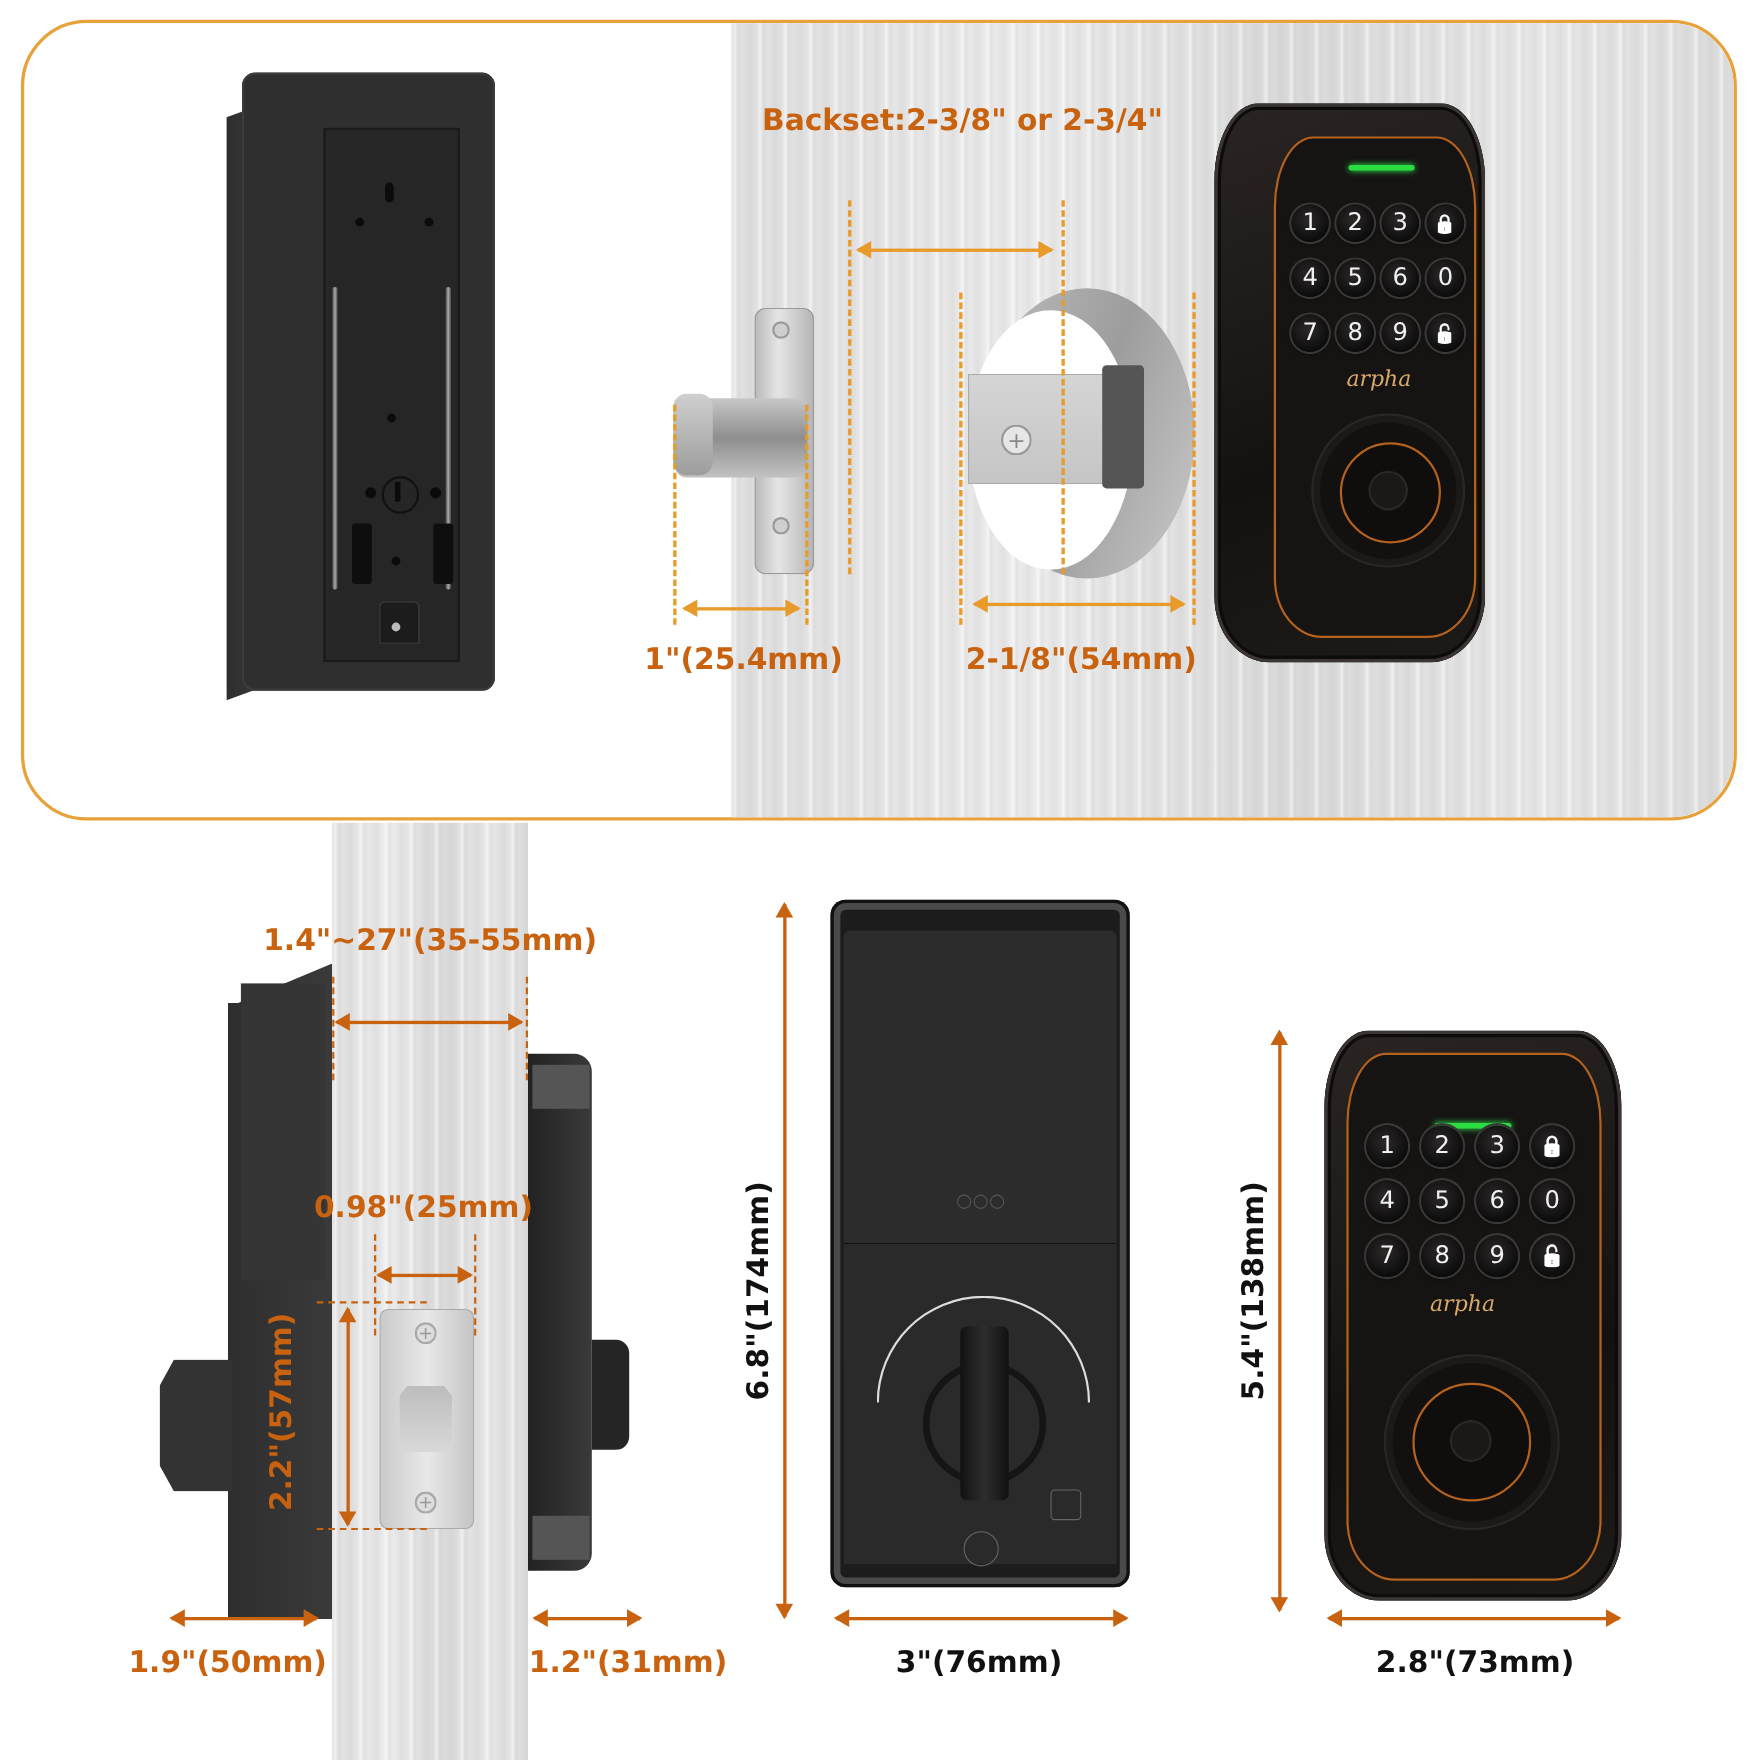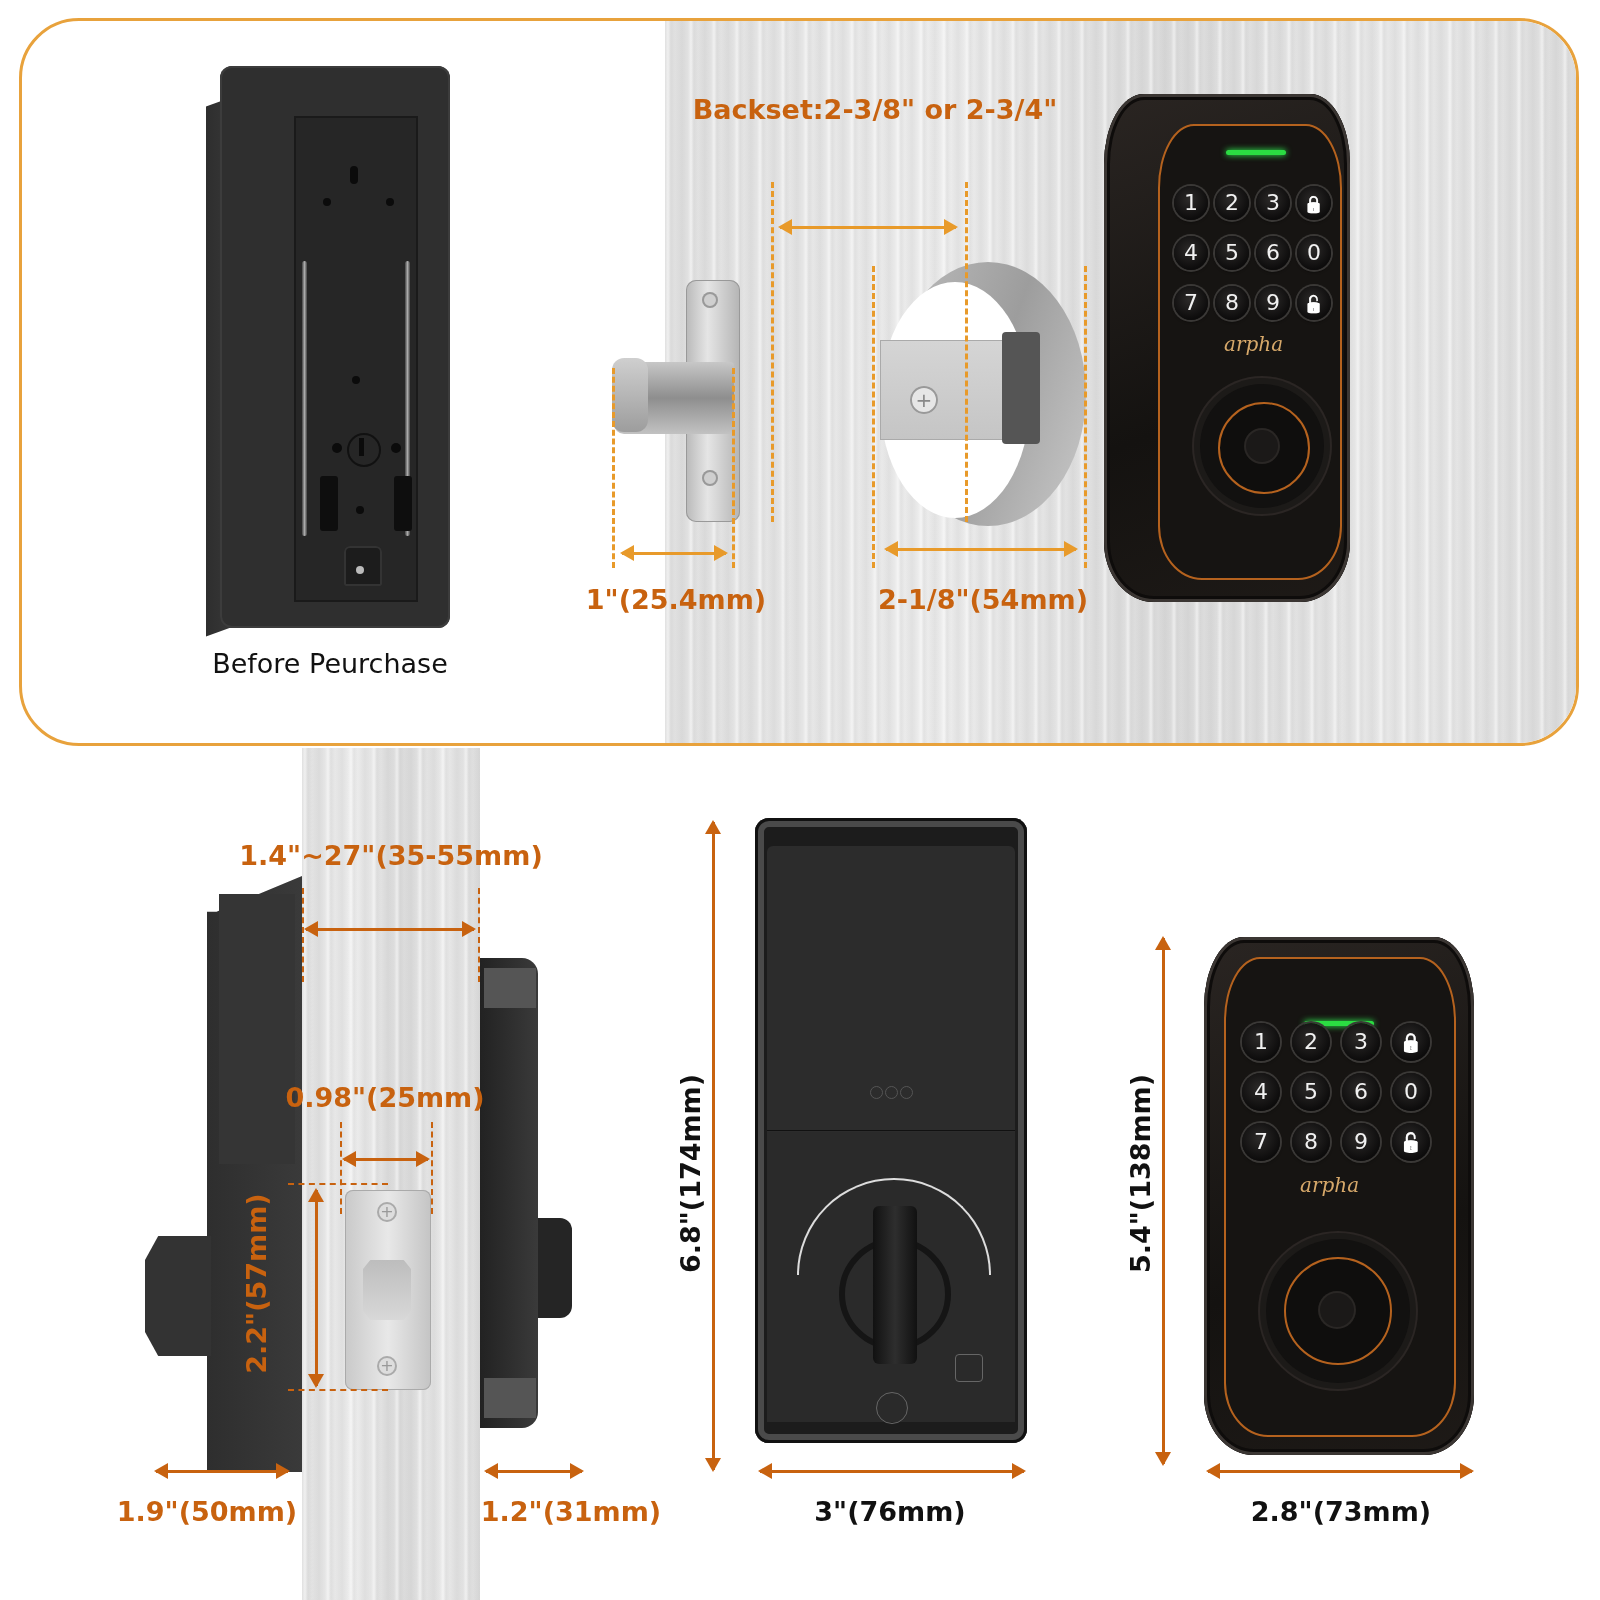--- a/index.html
+++ b/index.html
@@ -57,21 +57,20 @@
   <div class="abs" style="left:141px;top:367px;width:30px;height:30px;border-radius:50%;border:2px solid #111;"></div>
   <div class="abs" style="left:153px;top:372px;width:5px;height:18px;background:#0b0b0b;"></div>
   <div class="abs" style="left:114px;top:410px;width:18px;height:55px;background:#0e0e0e;border-radius:3px;"></div>
   <div class="abs" style="left:188px;top:410px;width:18px;height:55px;background:#0e0e0e;border-radius:3px;"></div>
   <div class="abs" style="left:150px;top:440px;width:8px;height:8px;border-radius:50%;background:#0b0b0b;"></div>
   <div class="abs" style="left:138px;top:480px;width:38px;height:40px;background:#1c1c1c;border-radius:6px 6px 2px 2px;box-shadow:inset 0 0 0 2px #333;"></div>
   <div class="abs" style="left:150px;top:500px;width:8px;height:8px;border-radius:50%;background:#bbb;"></div>
 </div>
 
 <div class="abs lbl" style="left:120px;top:646px;width:420px;font-family:'DejaVu Sans',sans-serif;font-size:27px;color:#111;line-height:36px;">
-  <div>Before Peurchase</div>
 </div>
 
 <div class="abs" style="left:612px;top:280px;width:140px;height:240px;">
   <div class="abs" style="left:74px;top:0;width:54px;height:242px;background:linear-gradient(90deg,#b9b9b9,#e5e5e5 40%,#b4b4b4);border-radius:10px;box-shadow:inset 0 0 0 1px #999;"></div>
   <div class="abs" style="left:90px;top:12px;width:16px;height:16px;border-radius:50%;background:#cfcfcf;box-shadow:inset 0 0 0 2px #999;"></div>
   <div class="abs" style="left:90px;top:190px;width:16px;height:16px;border-radius:50%;background:#cfcfcf;box-shadow:inset 0 0 0 2px #999;"></div>
   <div class="abs" style="left:2px;top:82px;width:120px;height:72px;background:linear-gradient(180deg,#c7c7c7,#8e8e8e 50%,#c2c2c2);border-radius:10px 4px 4px 10px;"></div>
   <div class="abs" style="left:0;top:78px;width:36px;height:74px;background:linear-gradient(180deg,#cfcfcf,#9d9d9d);border-radius:12px;"></div>
 </div>
 

